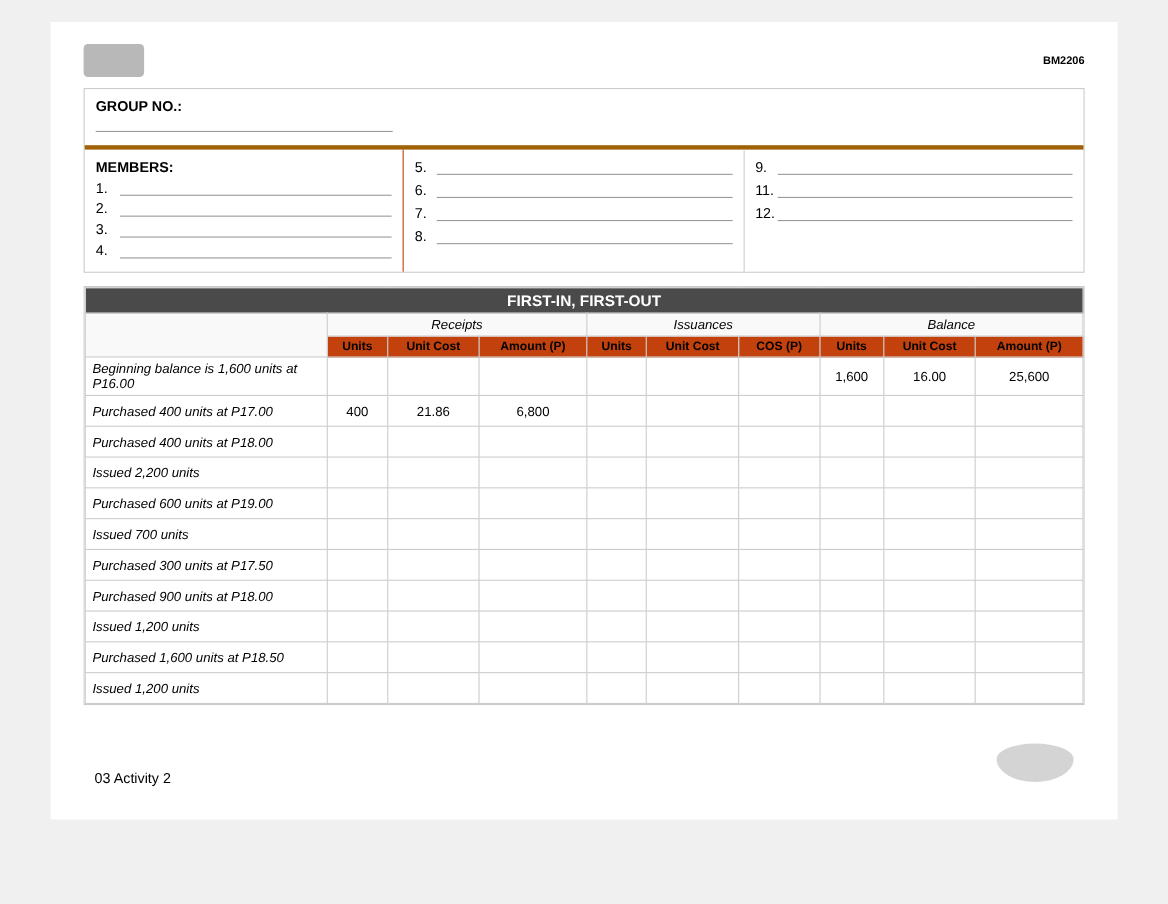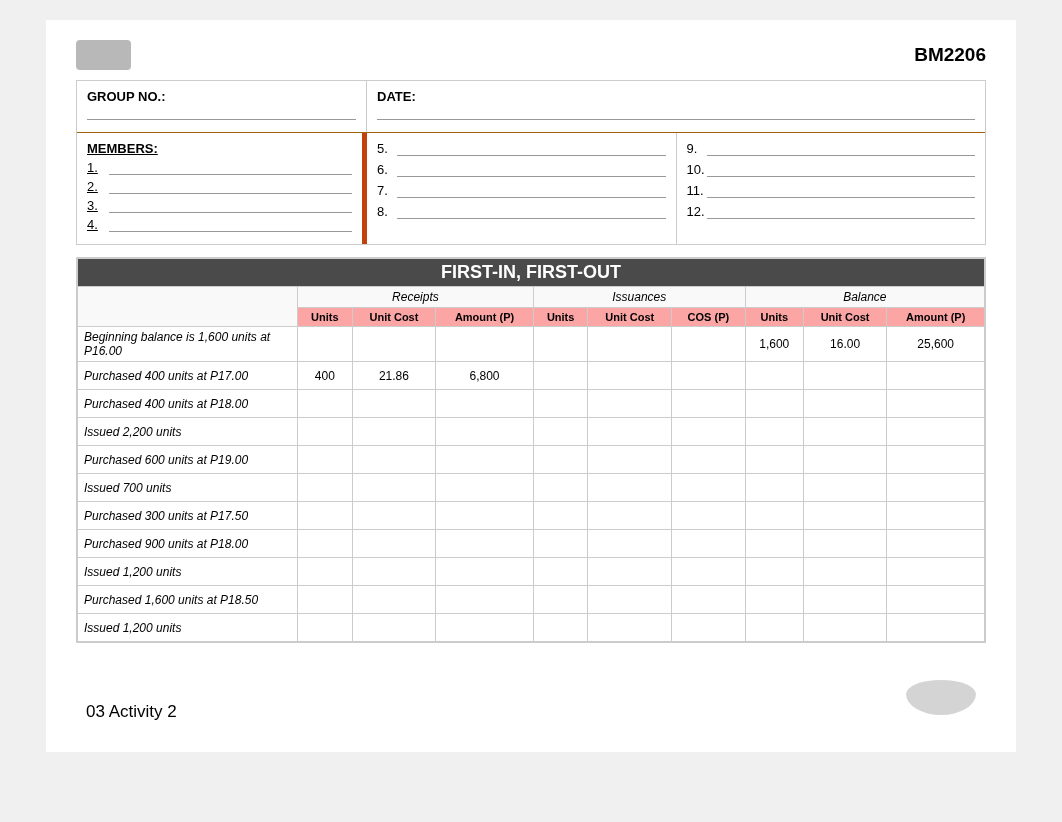--- a/index.html
+++ b/index.html
@@ -25,54 +25,53 @@
       margin-bottom: 10px;
     }
     .logo {
       width: 55px;
       height: 30px;
       background: #888;
       border-radius: 4px;
       opacity: 0.6;
     }
     .doc-number {
-      font-size: 19px;
+      font-size: 10px;
       font-weight: bold;
     }
     .form-section {
       border: 1px solid #ccc;
       margin-bottom: 12px;
     }
     .form-row {
       display: flex;
-      border-bottom: 1px solid #a16207;
+      border-bottom: 4px solid #a16207;
     }
     .form-row:last-child {
       border-bottom: none;
     }
     .form-cell {
       padding: 8px 10px;
       border-right: 1px solid #ccc;
       flex: 1;
       font-size: 13px;
     }
     .form-cell:last-child {
       border-right: none;
     }
     .form-cell .line {
       border-bottom: 1px solid #999;
       min-height: 16px;
       margin-bottom: 4px;
     }
     .members-block {
       padding: 8px 10px;
-      border-right: 5px solid #c2410c;
+      border-right: 1px solid #c2410c;
       width: 290px;
       flex-shrink: 0;
-      text-decoration: underline;
     }
     .members-label {
       font-weight: bold;
       font-size: 13px;
       margin-bottom: 4px;
     }
     .member-line {
       display: flex;
       align-items: center;
       margin-bottom: 4px;
@@ -122,45 +121,45 @@
       text-align: center;
     }
     .main-table td.desc-cell {
       text-align: left;
       font-style: italic;
     }
     .title-header {
       background: #4a4a4a;
       color: white;
       font-weight: bold;
-      font-size: 18px;
+      font-size: 14px;
       padding: 6px 10px;
       text-align: left;
     }
     .section-header th {
       font-style: italic;
       font-weight: normal;
       background: #f9f9f9;
     }
     .col-header th {
       font-size: 11px;
-      background: #fca5a5;
+      background: #c2410c;
     }
     .data-row td {
       height: 28px;
     }
     .footer-section {
       display: flex;
       justify-content: space-between;
       align-items: center;
       margin-top: 30px;
       padding: 0 10px;
     }
     .activity-label {
-      font-size: 17px;
+      font-size: 13px;
       margin-top: 29px;
     }
     .footer-logo {
       width: 70px;
       height: 35px;
       background: #aaa;
       border-radius: 50% 50% 50% 50% / 40% 40% 60% 60%;
       opacity: 0.5;
     }
   </style>
@@ -174,24 +173,20 @@
     <span class="doc-number">BM2206</span>
   </div>
 
   <div class="form-section">
 
     <div class="form-row">
       <div class="form-cell" style="width:290px;flex:none;">
         <strong>GROUP NO.:</strong>
         <div class="line"></div>
       </div>
-      <div class="form-cell">
-        <strong>DATE:</strong>
-        <div class="line"></div>
-      </div>
     </div>
 
     <div class="form-row">
       <div class="members-block">
         <div class="members-label">MEMBERS:</div>
         <div class="member-line">
           <span class="member-num">1.</span>
           <div class="field-line"></div>
         </div>
         <div class="member-line">
@@ -221,24 +216,20 @@
           <div class="field-line"></div>
         </div>
         <div class="numbered-line">
           <span class="num-label">8.</span>
           <div class="field-line"></div>
         </div>
       </div>
       <div class="right-block">
         <div class="numbered-line">
           <span class="num-label">9.</span>
-          <div class="field-line"></div>
-        </div>
-        <div class="numbered-line">
-          <span class="num-label">10.</span>
           <div class="field-line"></div>
         </div>
         <div class="numbered-line">
           <span class="num-label">11.</span>
           <div class="field-line"></div>
         </div>
         <div class="numbered-line">
           <span class="num-label">12.</span>
           <div class="field-line"></div>
         </div>

